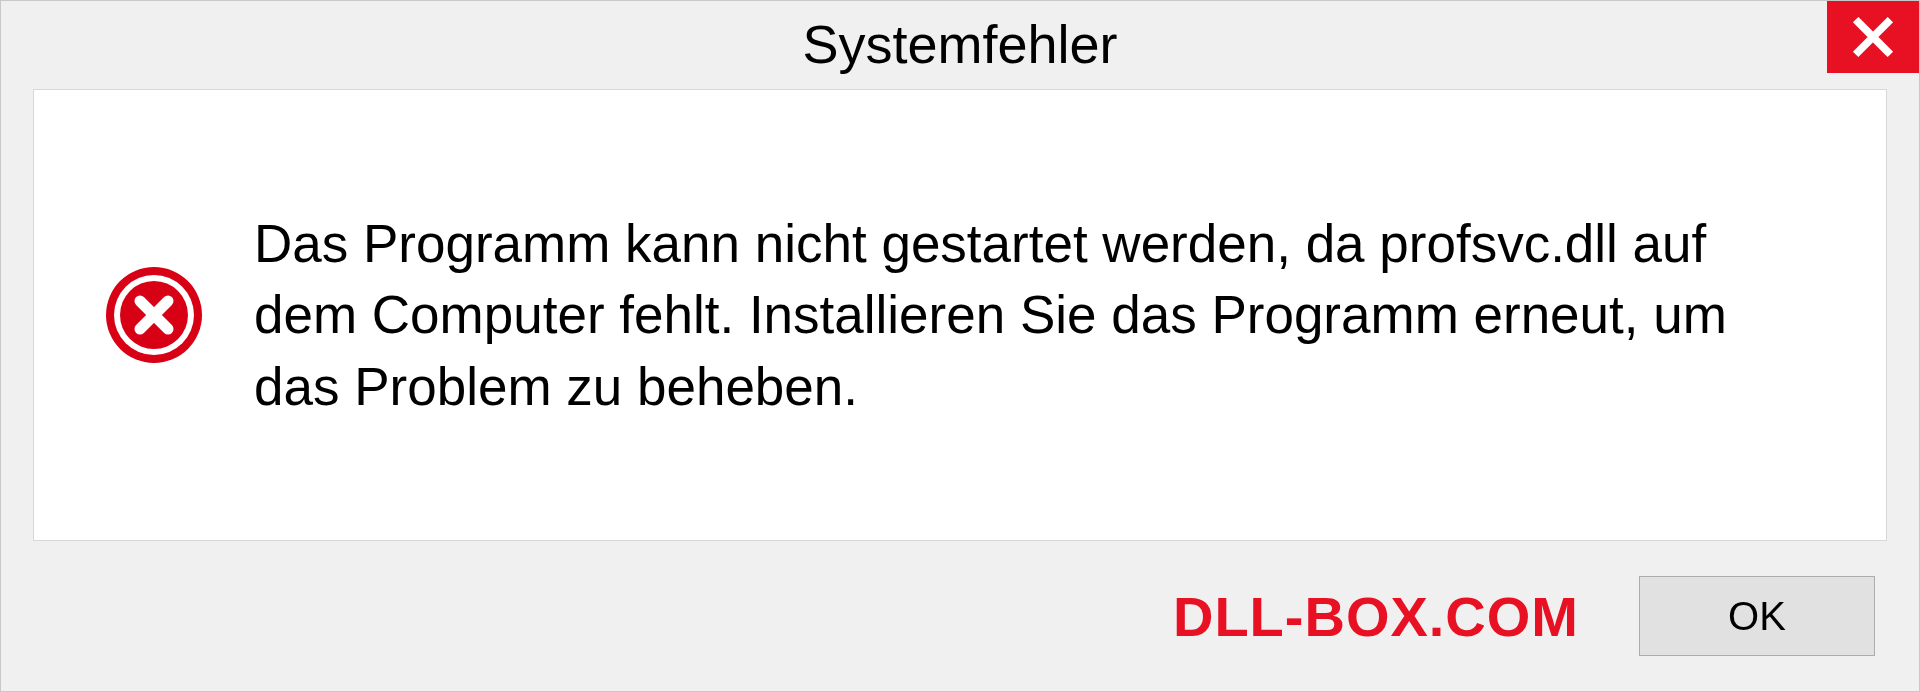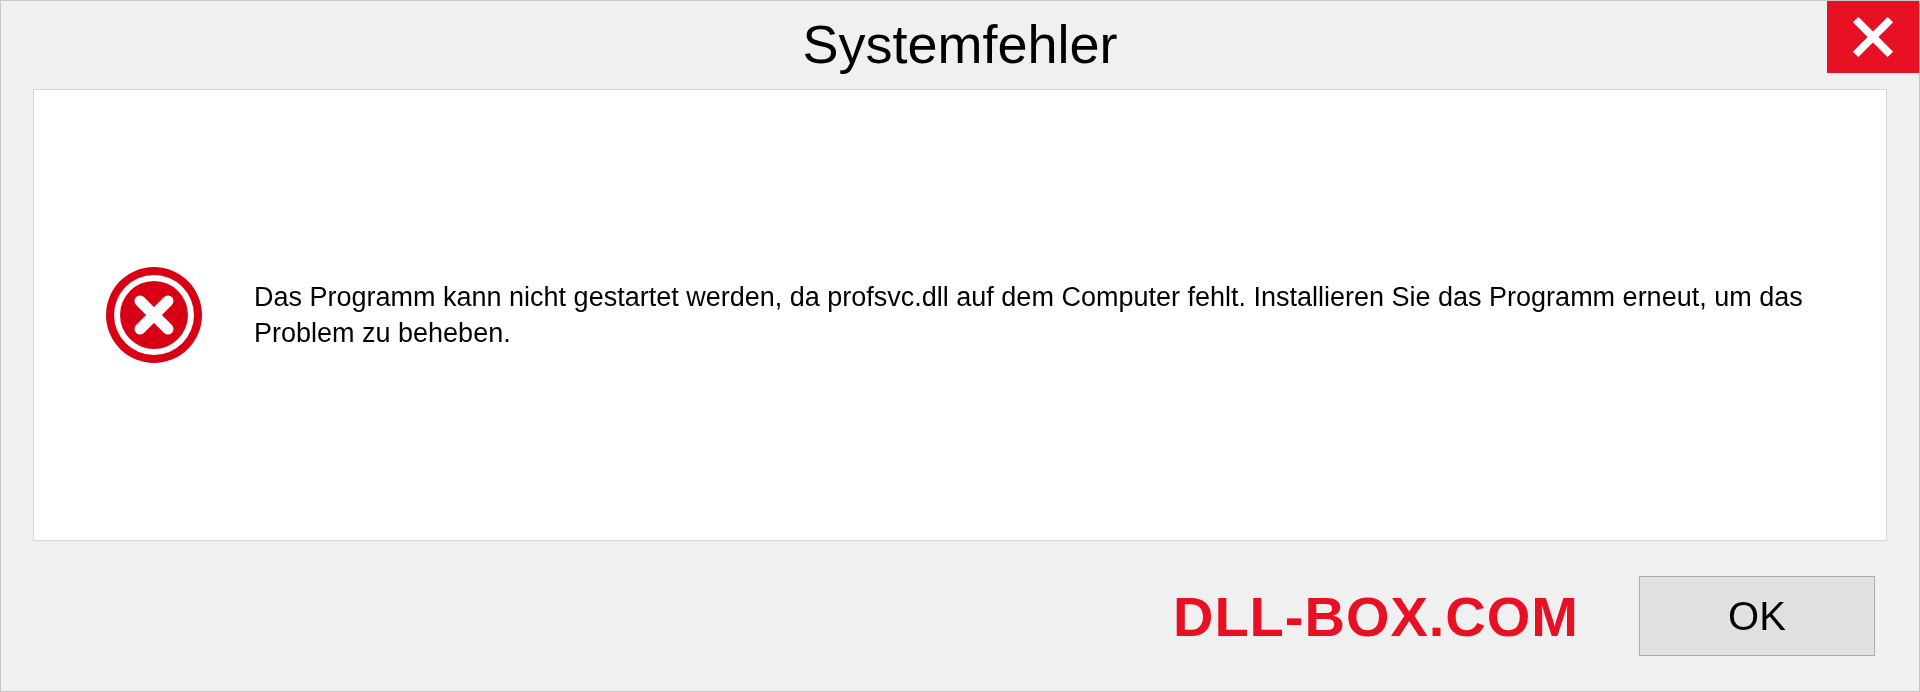--- a/index.html
+++ b/index.html
@@ -65,21 +65,21 @@
       width: 100px;
       height: 100px;
       flex-shrink: 0;
       position: relative;
     }
     .error-badge svg {
       width: 100%;
       height: 100%;
     }
     .message {
-      font-size: 27px;
+      font-size: 53px;
       color: #000;
       line-height: 1.35;
       font-weight: 400;
     }
     .button-row {
       height: 150px;
       display: flex;
       align-items: center;
       justify-content: flex-end;
       padding: 12px 44px;

